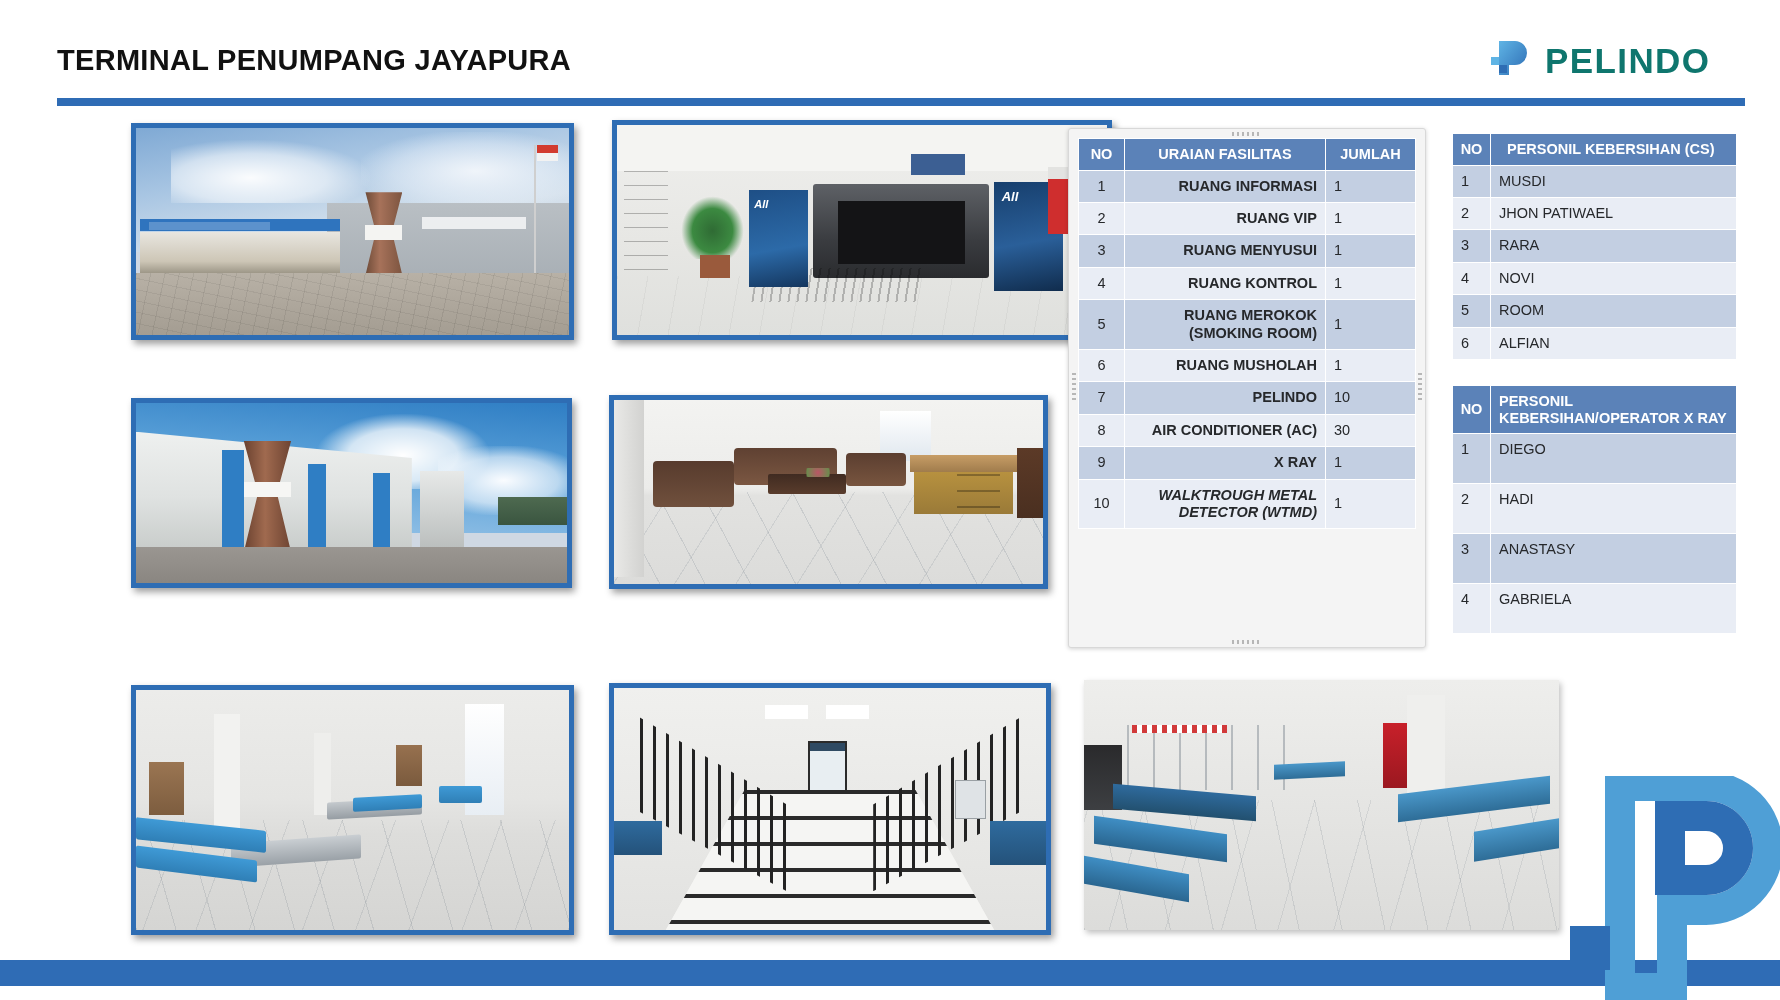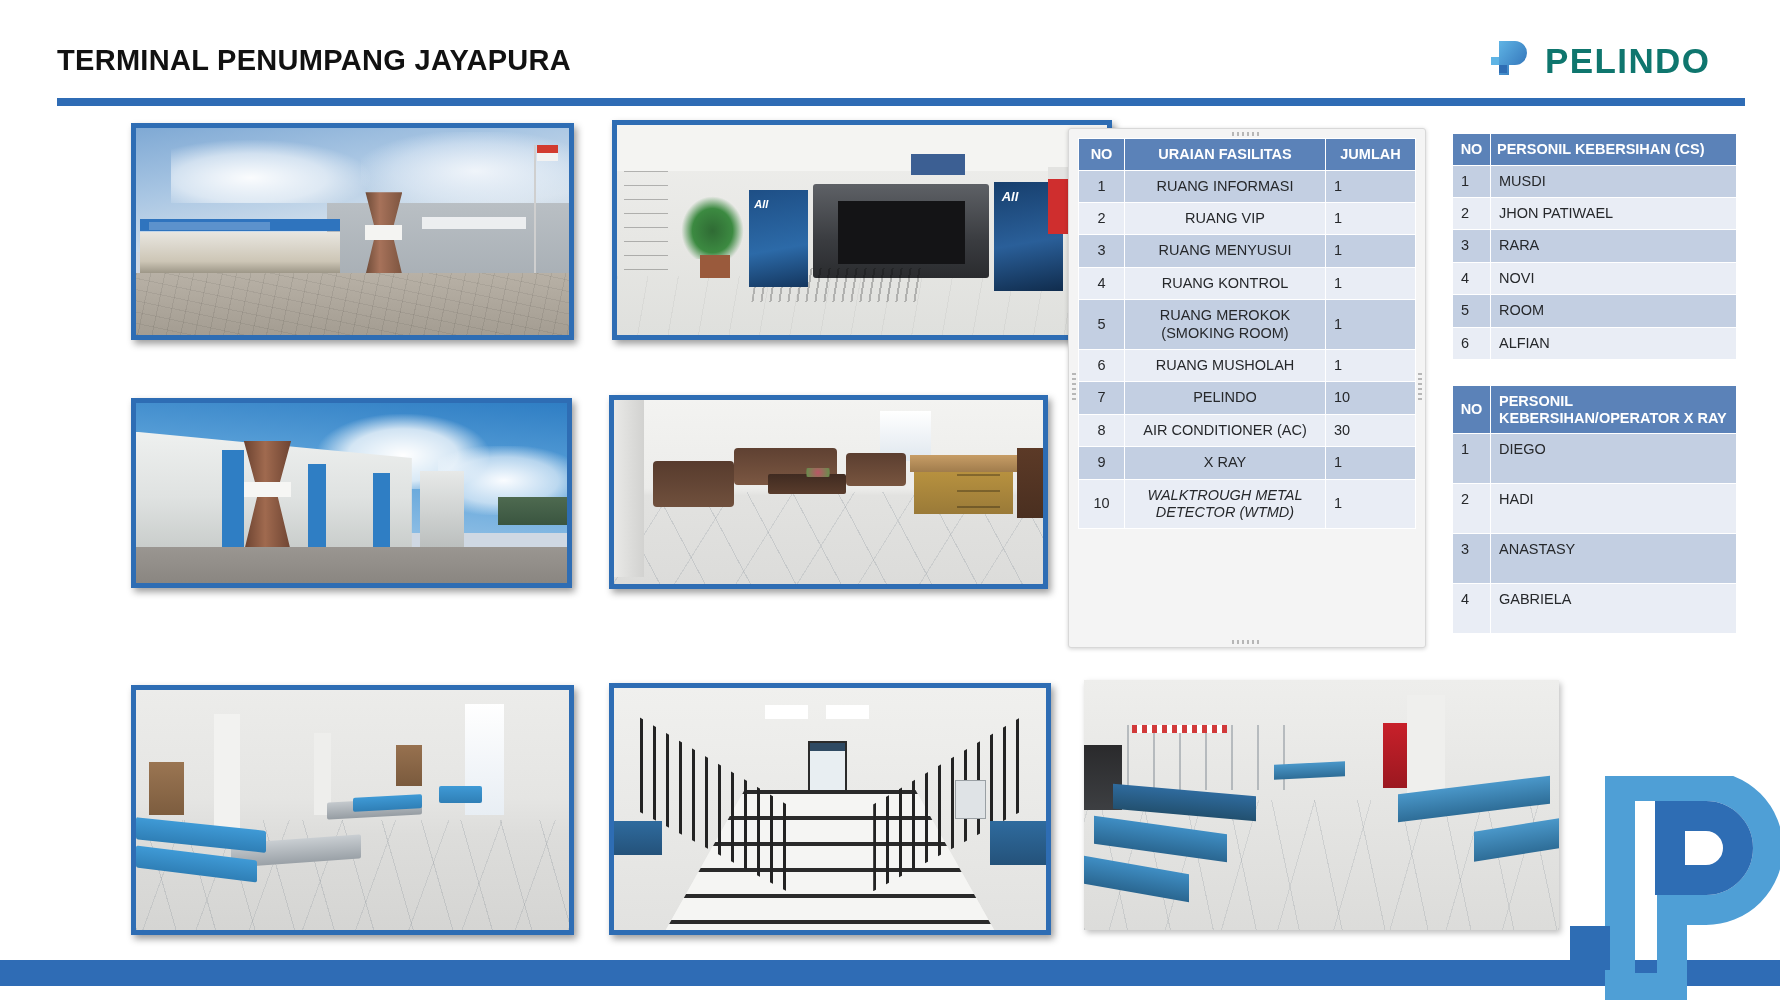--- a/index.html
+++ b/index.html
@@ -328,30 +328,30 @@
   #facility-panel .handle-r {
     position:absolute; top:50%; transform:translateY(-50%);
     width: 4px; height: 30px;
     background: repeating-linear-gradient(180deg,#b7b7b7 0 2px, transparent 2px 5px);
   }
   #facility-panel .handle-l { left: 3px; }
   #facility-panel .handle-r { right: 3px; }
 
   #facility-table col.c-no { width: 46px; }
   #facility-table col.c-jml { width: 90px; }
-  #facility-table td.desc { text-align: center; }
+  #facility-table td.desc { text-align: right; font-weight: bold; }
 
   
   #cs-panel {
     position: absolute;
     left: 1452px; top: 133px;
     width: 285px;
   }
   #cs-table col.c-no { width: 38px; }
-  #cs-table th.left { text-align: left; padding-left: 6px; }
+  #cs-table th.left { text-align: left; padding-left: 16px; }
 
   
   #xray-panel {
     position: absolute;
     left: 1452px; top: 385px;
     width: 285px;
   }
   #xray-table col.c-no { width: 38px; }
   #xray-table th.left { text-align: left; padding-left: 8px; }
   #xray-table tbody td { height: 50px; vertical-align: top; }

